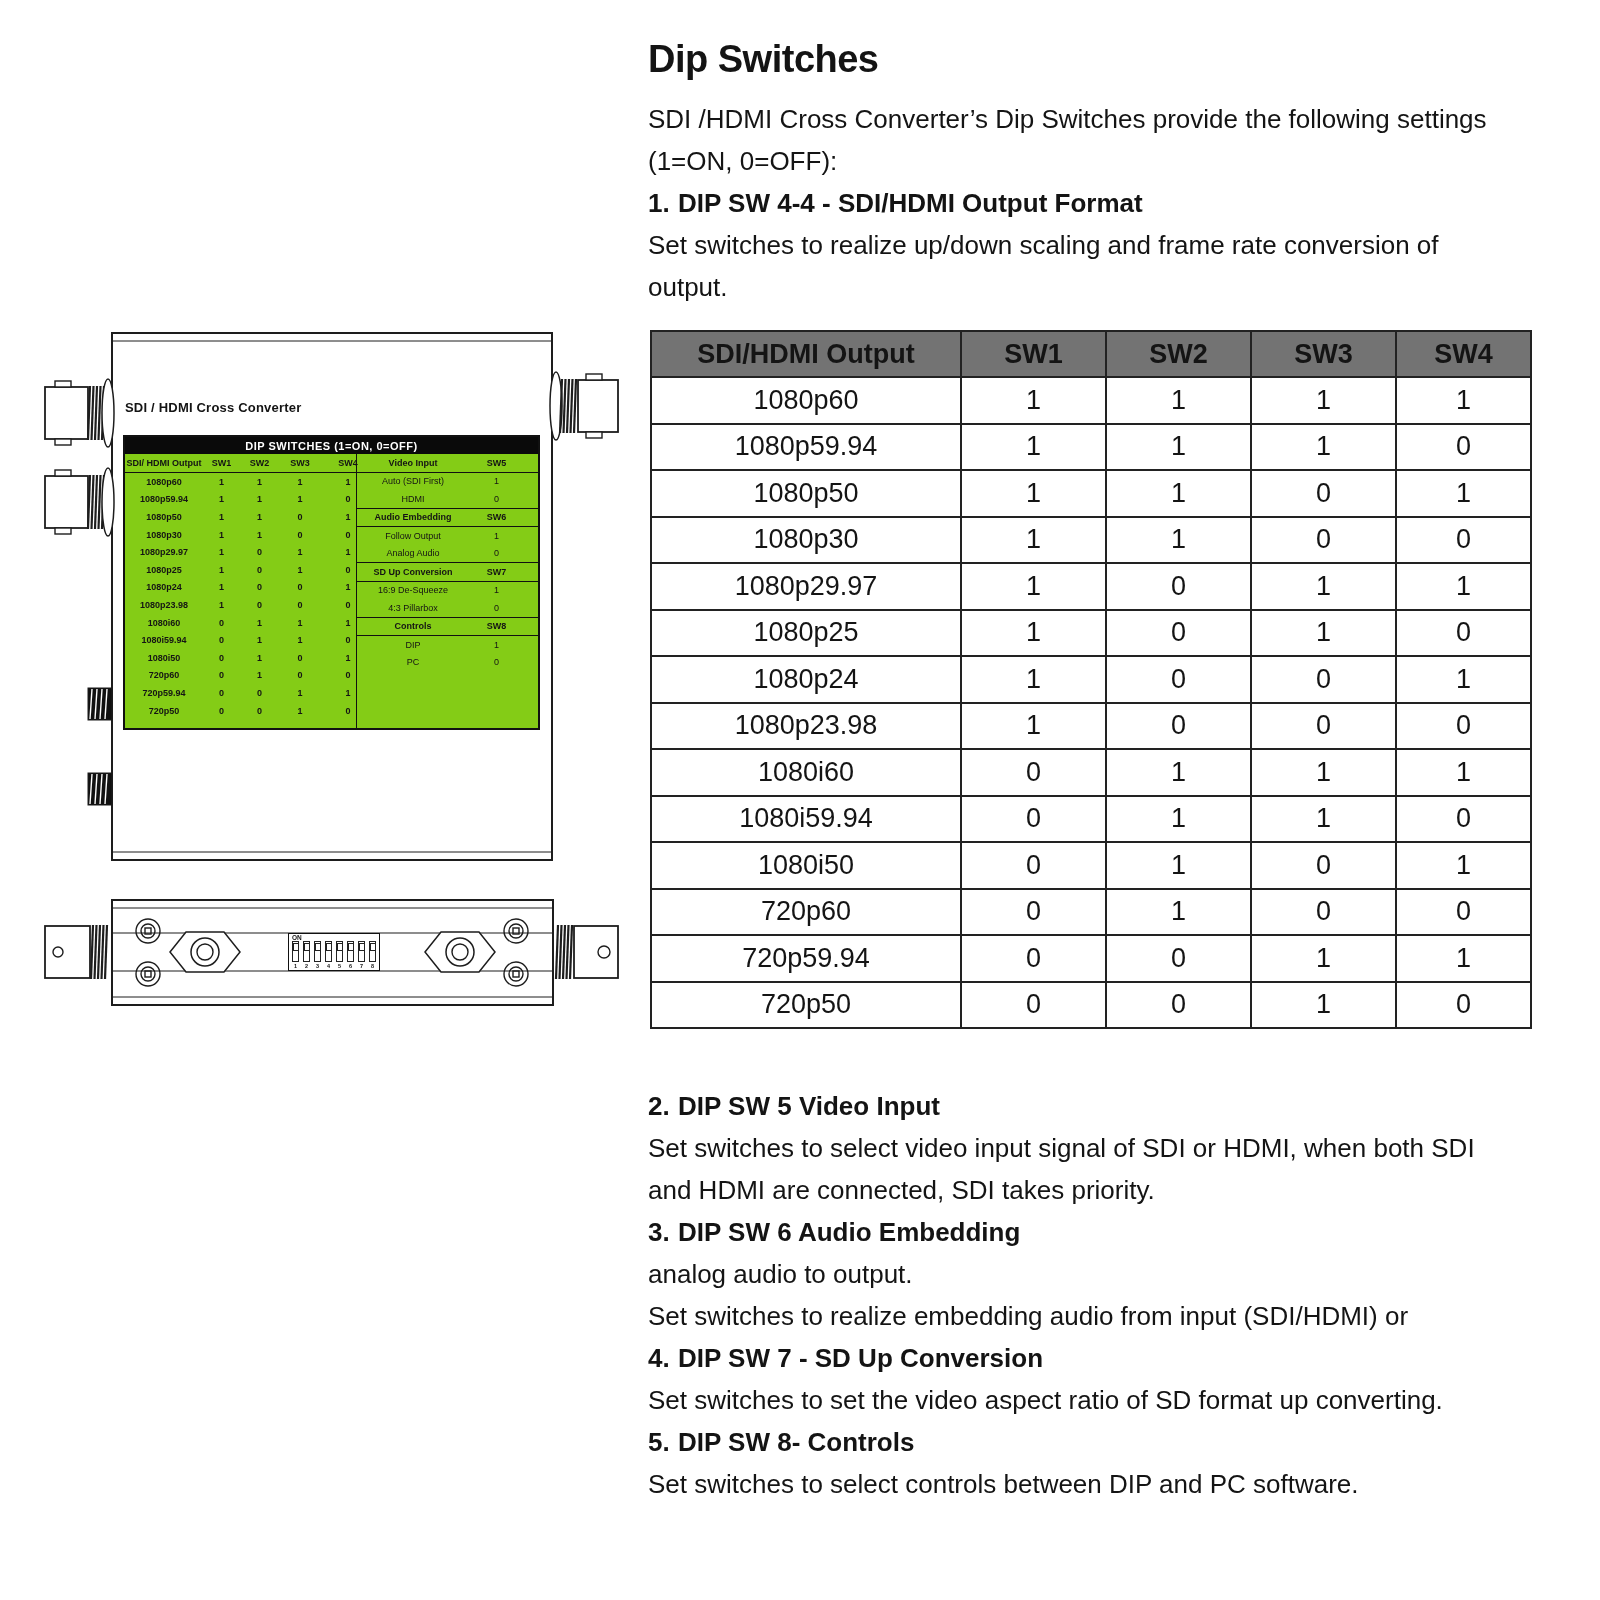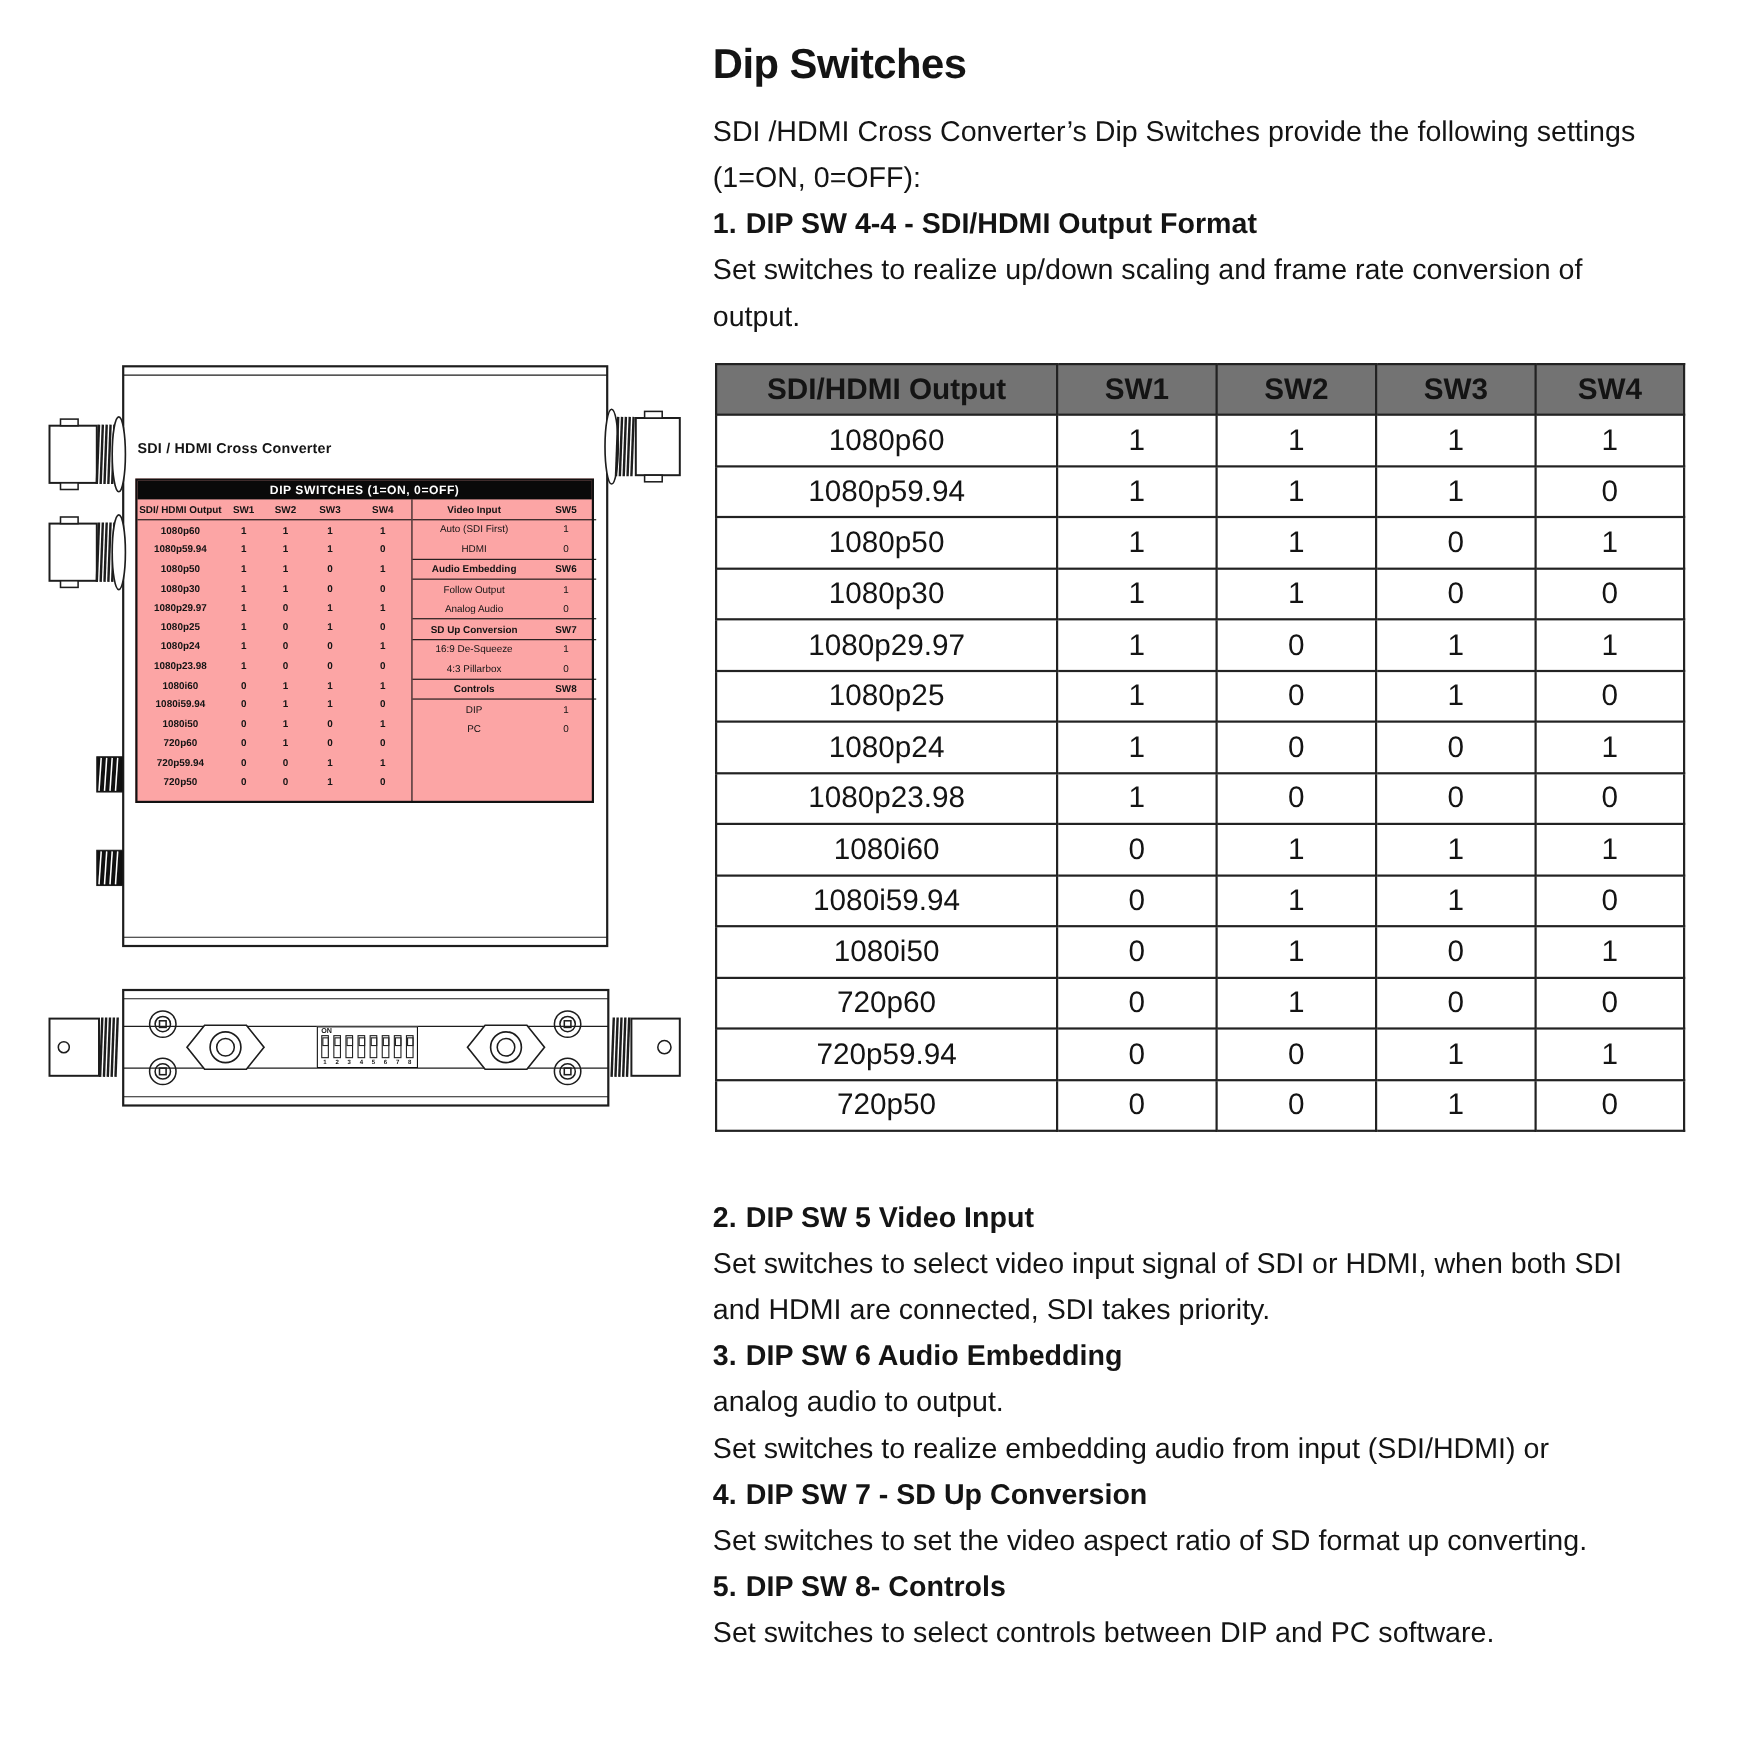--- a/index.html
+++ b/index.html
@@ -18,25 +18,25 @@
   #fmt-table{position:absolute;left:650px;top:330px;border-collapse:collapse;table-layout:fixed;}
   #fmt-table th,#fmt-table td{border:2px solid #222;text-align:center;padding:0;}
   #fmt-table th{height:44px;font-size:27px;font-weight:bold;background:#737373;}
   #fmt-table td{height:44.5px;font-size:27px;font-weight:normal;}
 
   
   #sections-lower{left:648px;top:1085px;}
 
   
   #device-label{left:125px;top:400px;font-size:13px;font-weight:bold;letter-spacing:0.2px;white-space:nowrap;}
-  #device-table{left:123px;top:435px;width:417px;height:295px;border:2px solid #111;box-sizing:border-box;background:#fca5a5;}
+  #device-table{left:123px;top:435px;width:417px;height:295px;border:2px solid #111;box-sizing:border-box;background:#84cc16;}
   #device-table .titlebar{height:17px;background:#0a0a0a;color:#fff;font-size:11px;font-weight:bold;
       display:flex;align-items:center;justify-content:center;letter-spacing:0.5px;}
   #device-table .panels{display:flex;height:276px;}
-  .panel-left{width:250px;border-right:1.5px solid #111;box-sizing:border-box;}
+  .panel-left{width:232px;border-right:1.5px solid #111;box-sizing:border-box;}
   .panel-right{flex:1;}
   .dg-row{display:grid;grid-template-columns:78px 37px 39px 42px 54px;align-items:center;height:17.6px;}
   .dg-row.header{height:18px;border-bottom:1.2px solid #111;font-weight:bold;}
   .dg-cell{text-align:center;font-size:9px;font-weight:600;white-space:nowrap;}
   .ds-row{display:grid;grid-template-columns:112px 55px;align-items:center;height:17.5px;}
   .ds-row.sep{border-bottom:1.2px solid #111;}
   .ds-row .dg-cell{font-weight:400;}
   .ds-row.header .dg-cell{font-weight:bold;}
 
   

